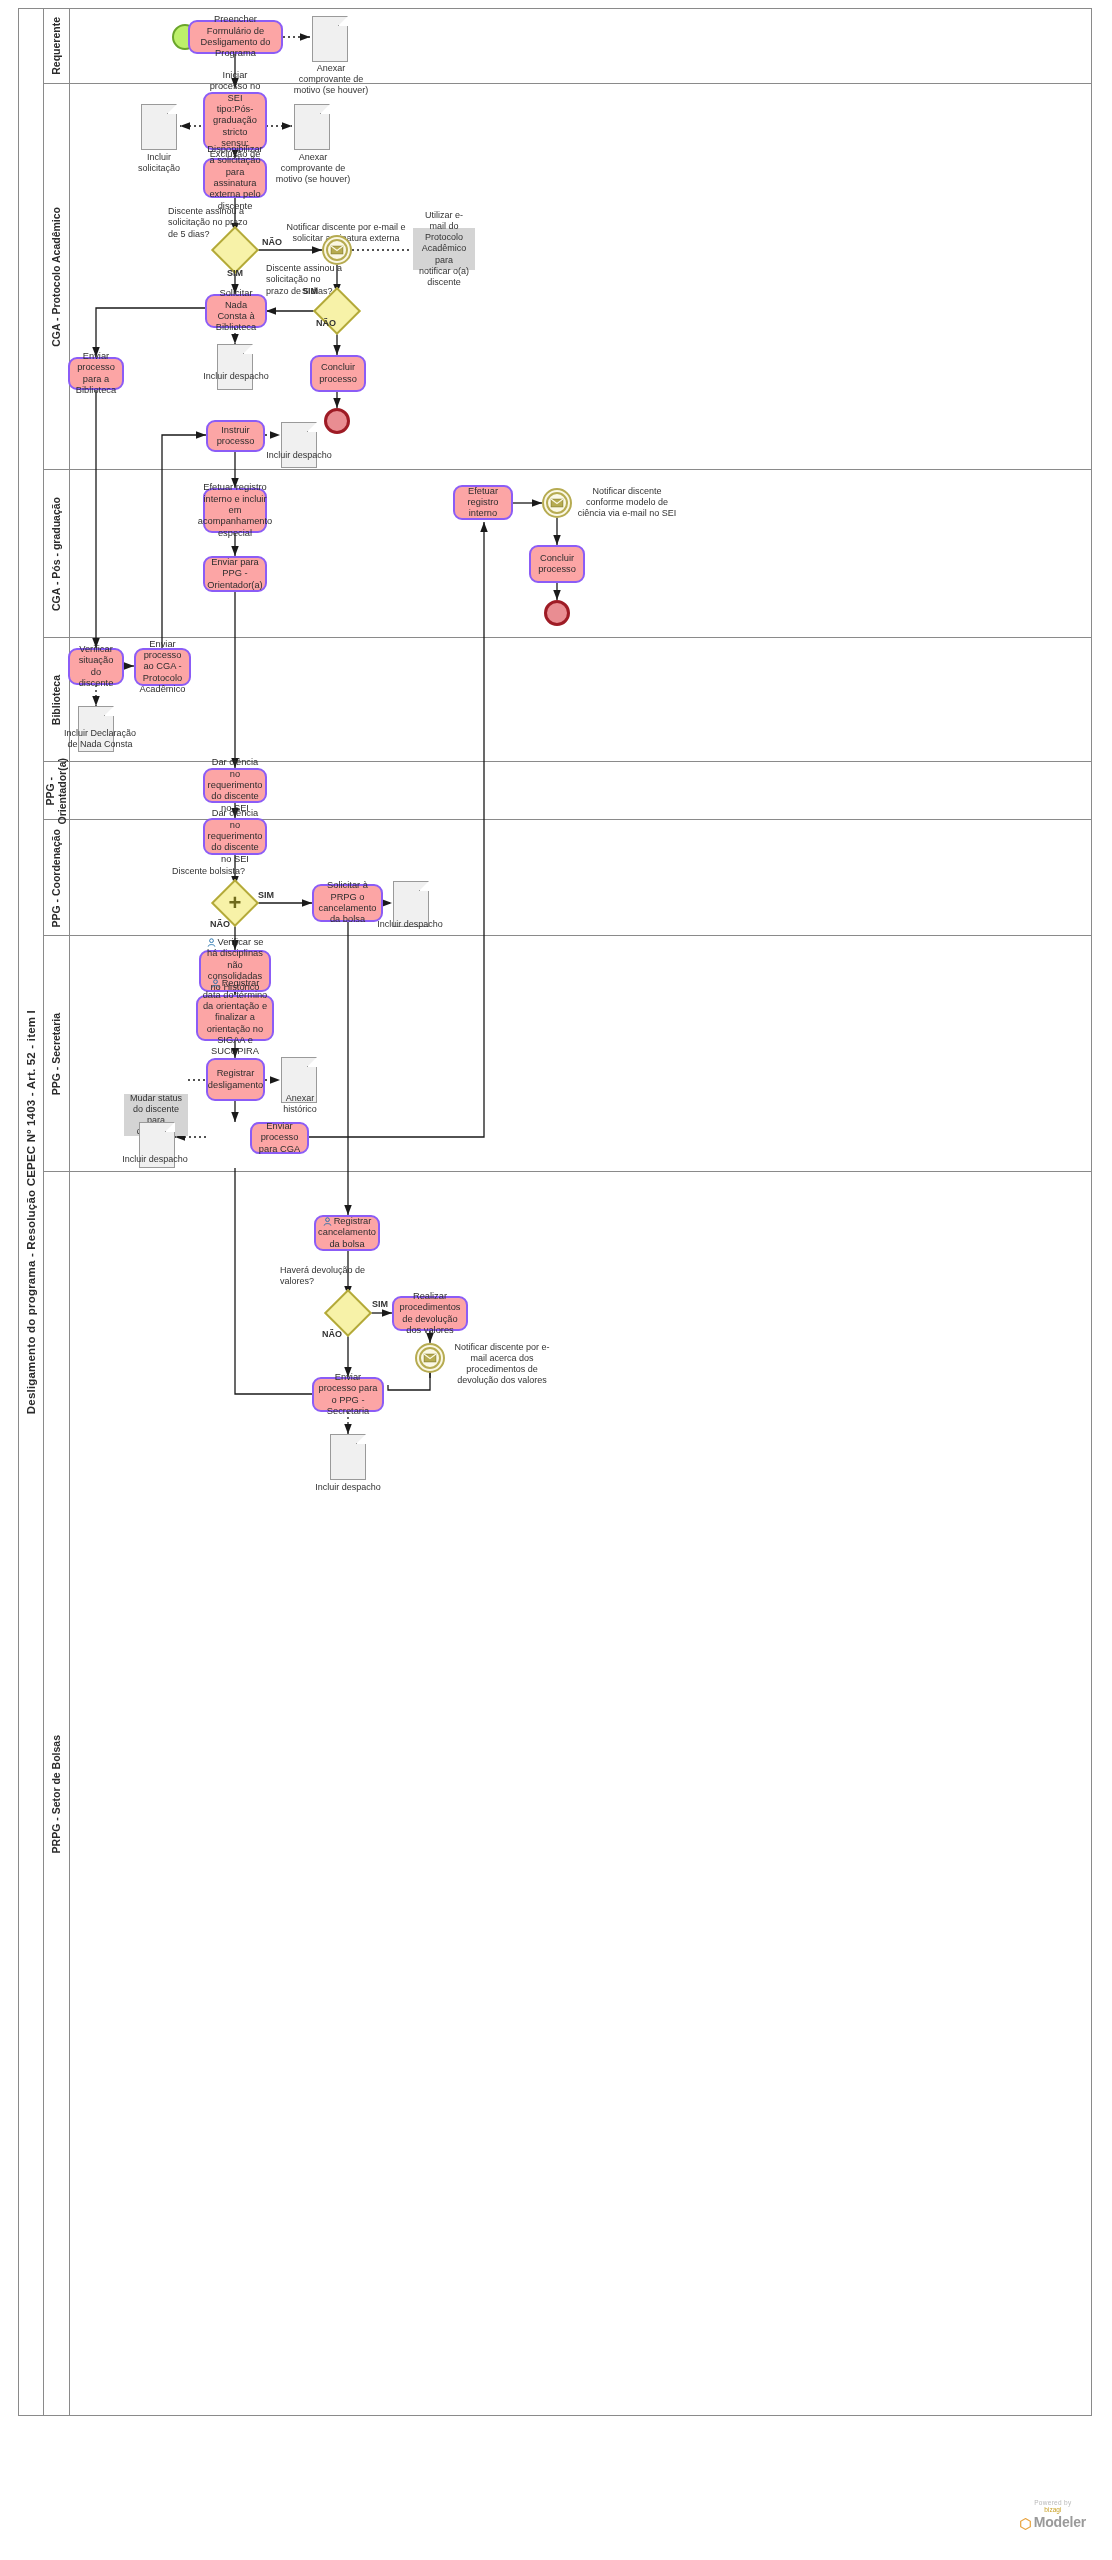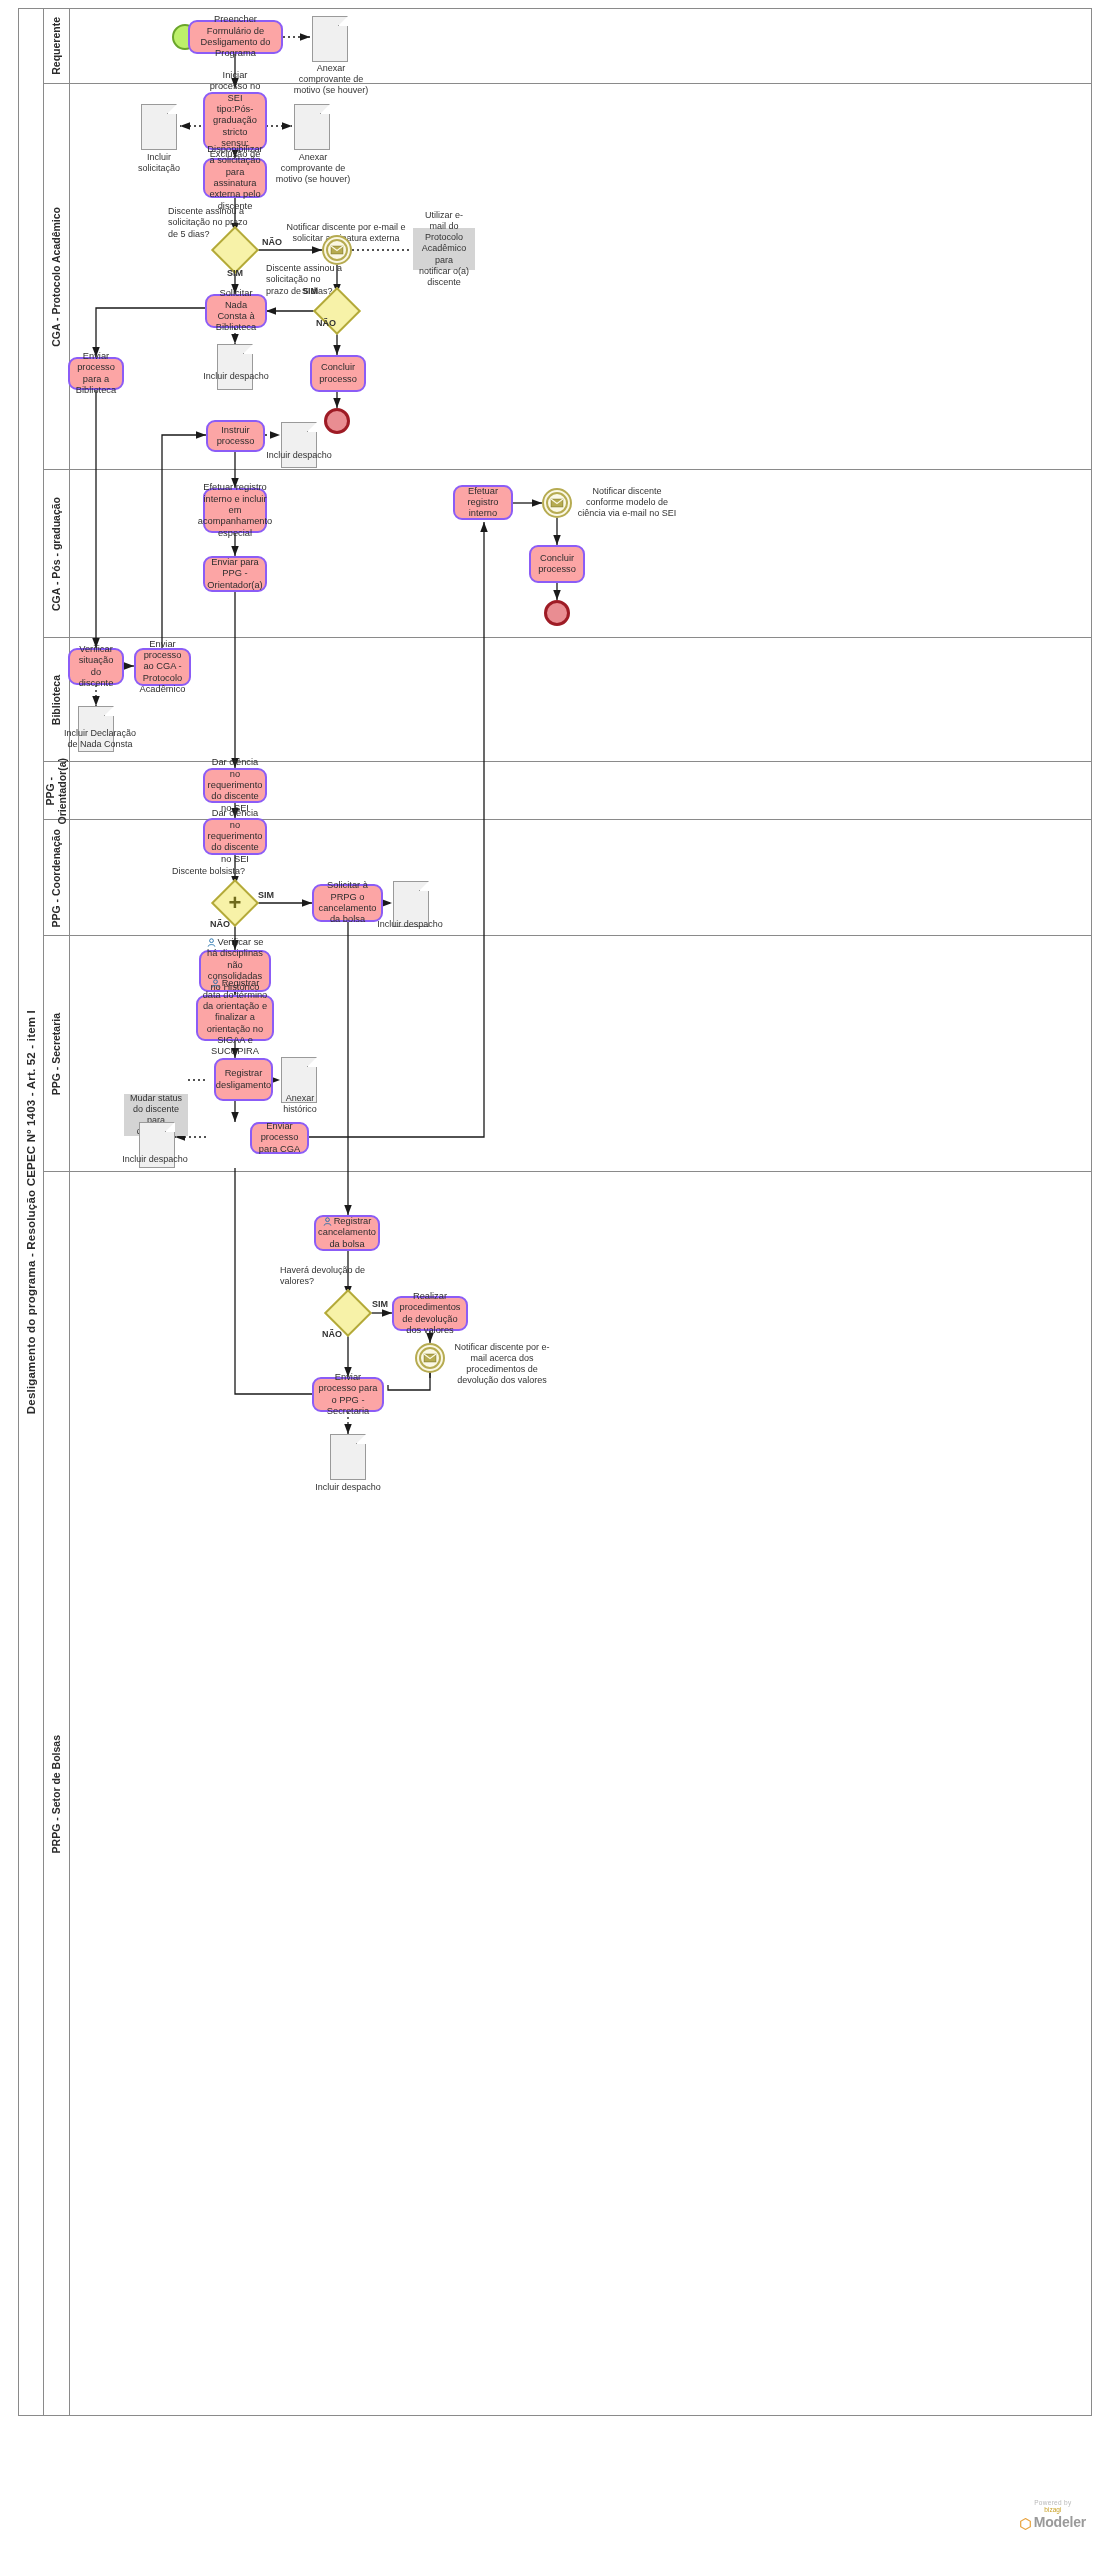--- a/index.html
+++ b/index.html
@@ -337,21 +337,21 @@
     <span class="tx">
       <svg class="uicon" width="9" height="9" viewBox="0 0 10 10">
         <circle cx="5" cy="3" r="2.1" fill="none" stroke="#1c6ca8" stroke-width="1"></circle>
         <path d="M1.3,9.5 C1.3,6.6 8.7,6.6 8.7,9.5" fill="none" stroke="#1c6ca8" stroke-width="1"></path>
       </svg><span>Registrar data do término da orientação e finalizar a orientação no SIGAA e SUCUPIRA</span>
     </span>
   </div>
   <div class="note" style="left:124px;top:1058px;width:64px;height:42px;margin-top:36px;">
     <span>Mudar status do discente para desligado</span>
   </div>
-  <div class="task" style="left:206px;top:1058px;width:59px;height:43px;margin-left:8px;">
+  <div class="task" style="left:206px;top:1058px;width:59px;height:43px;">
     <span class="tx">Registrar desligamento</span>
   </div>
   <div class="doc" style="left:281px;top:1057px;"></div>
   <div class="lbl" style="left:268px;top:1093px;width:64px;">Anexar histórico</div>
 
   <div class="task" style="left:206px;top:1122px;width:59px;height:32px;margin-left:44px;">
     <span class="tx">Enviar processo para CGA</span>
   </div>
   <div class="doc" style="left:139px;top:1122px;"></div>
   <div class="lbl" style="left:122px;top:1154px;width:66px;">Incluir despacho</div>

